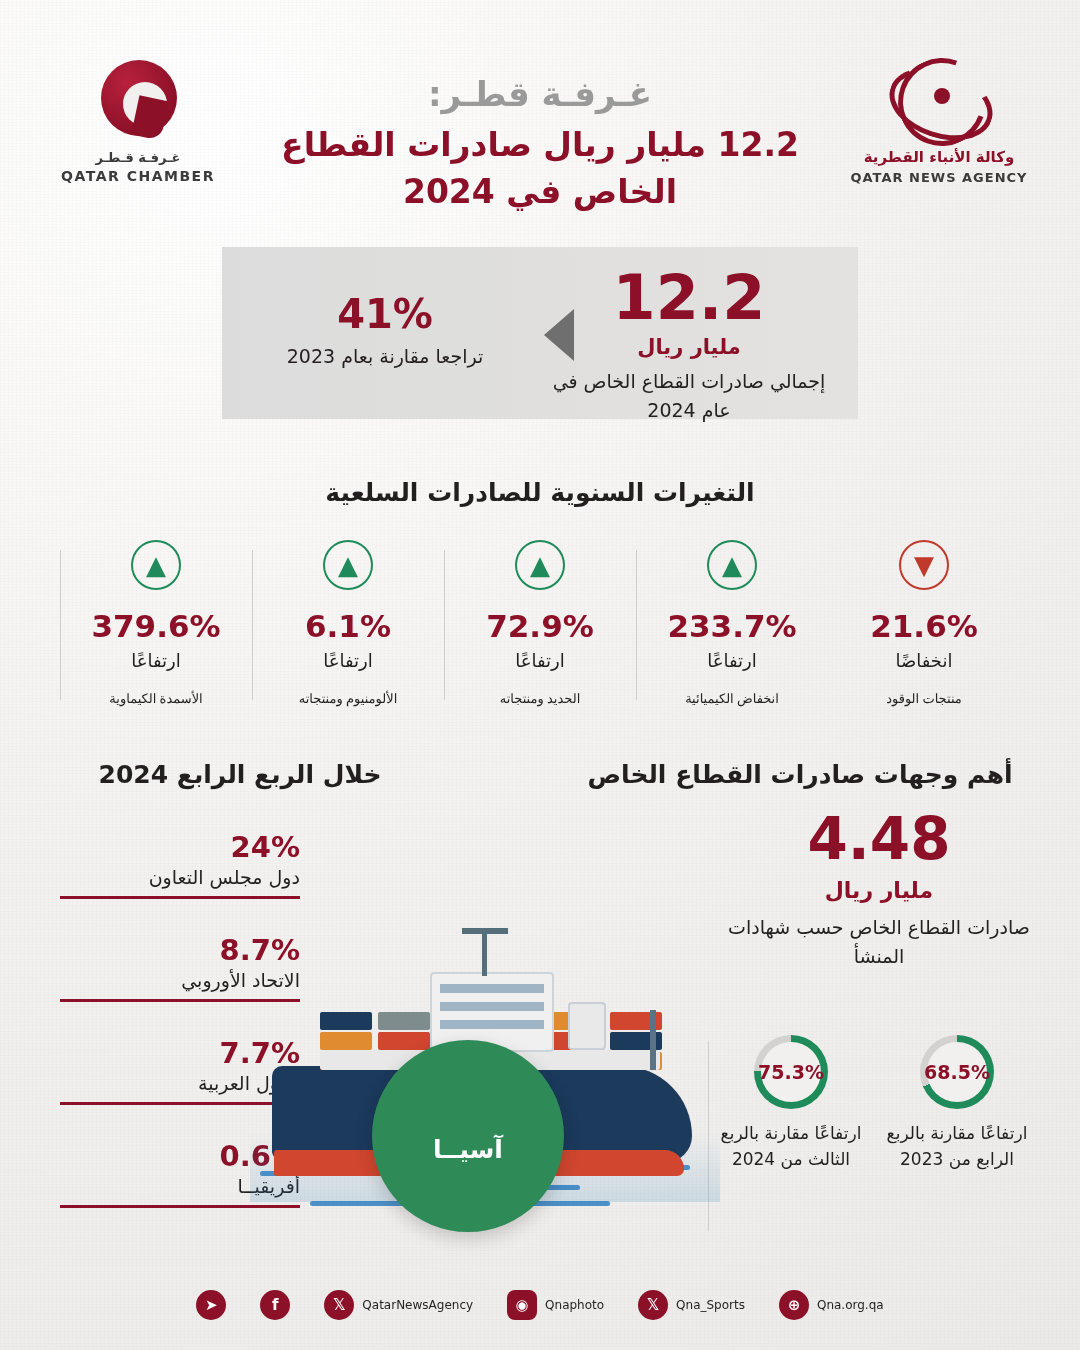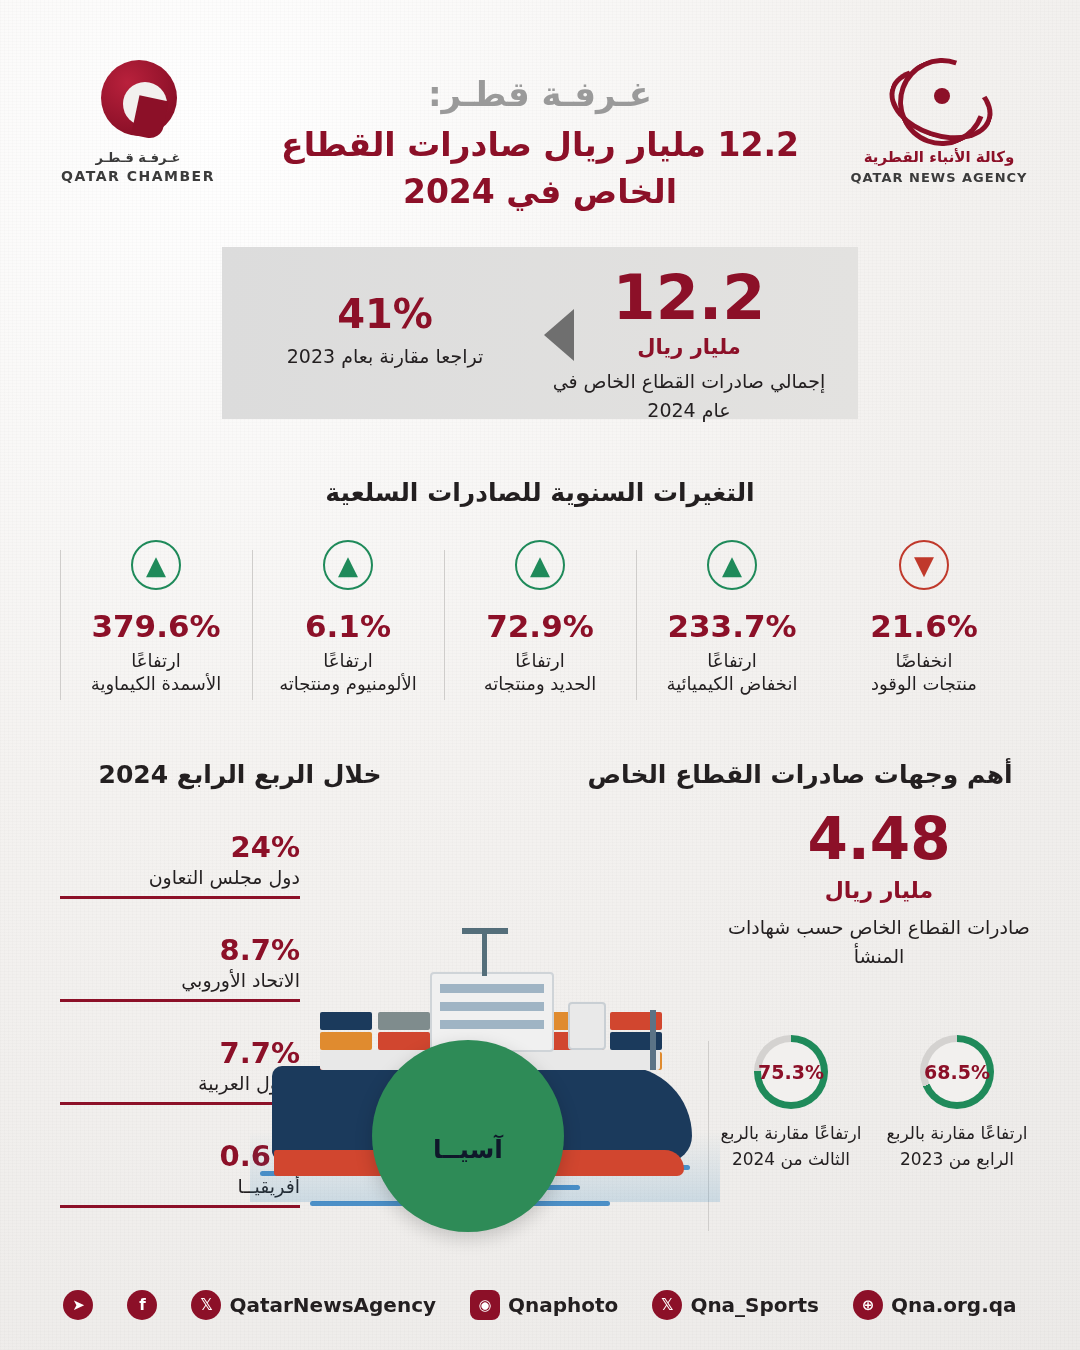--- a/index.html
+++ b/index.html
@@ -102,21 +102,21 @@
   }
   .arrow-circle{
     width:46px;height:46px;border-radius:50%;margin:0 auto;
     border:2px solid #1f8a5a;display:flex;align-items:center;justify-content:center;
   }
   .arrow-circle.down{border-color:#c0392b;}
   .arrow-circle span{font-size:26px;line-height:1;color:#1f8a5a;font-weight:bold;}
   .arrow-circle.down span{color:#c0392b;}
   .commod-pct{font-size:31px;color:#8c1028;font-weight:bold;margin-top:18px;}
   .commod-dir{font-size:18px;color:#231f20;margin-top:6px;}
-  .commod-name{font-size:18px;color:#231f20;margin-top:2px;}
+  .commod-name{font-size:13px;color:#231f20;margin-top:20px;font-family:Liberation Serif, serif;}
 
   
   #sec2{top:760px;left:-300px;width:1080px;text-align:center;font-size:25px;}
   #sec3{top:760px;left:260px;width:1080px;text-align:center;font-size:25px;}
 
   .q4{position:absolute;right:36px;top:810px;width:330px;text-align:center;}
   .q4-num{font-size:58px;color:#8c1028;font-weight:bold;line-height:1;}
   .q4-unit{font-size:22px;color:#8c1028;font-weight:bold;margin-top:10px;}
   .q4-desc{font-size:19px;color:#231f20;margin-top:10px;line-height:1.55;}
 
@@ -172,34 +172,34 @@
   .funnel{position:absolute;left:318px;bottom:170px;width:34px;height:44px;background:#e9e9e9;border-radius:4px;border:2px solid #c9cfd4;}
   .cont{position:absolute;border-radius:2px;}
   .crane{position:absolute;left:400px;bottom:150px;width:6px;height:60px;background:#5b7386;}
 
   .asia-badge{
     position:absolute;left:372px;top:1040px;width:192px;height:192px;border-radius:50%;
     background:#2e8b57;display:flex;flex-direction:column;align-items:center;justify-content:center;
     box-shadow:0 6px 18px rgba(0,0,0,.18);
   }
   .asia-pct{font-size:55px;color:#ffffff;font-weight:bold;line-height:1;}
-  .asia-name{font-size:25px;color:#0f172a;font-weight:bold;margin-top:26px;letter-spacing:4px;}
+  .asia-name{font-size:25px;color:#ffffff;font-weight:bold;margin-top:26px;letter-spacing:4px;}
 
   
   .footer{
     position:absolute;left:0;bottom:22px;width:1080px;height:46px;
     display:flex;flex-direction:row-reverse;align-items:center;justify-content:center;gap:10px;
   }
   .fgroup{display:flex;flex-direction:row-reverse;align-items:center;gap:8px;margin:0 12px;}
   .fic{
     width:30px;height:30px;border-radius:50%;background:#8c1028;color:#fff;
     display:flex;align-items:center;justify-content:center;font-size:15px;font-weight:bold;
   }
   .fic.sq{border-radius:8px;}
-  .ftxt{font-size:20px;color:#231f20;font-weight:bold;direction:ltr;}
+  .ftxt{font-size:12px;color:#231f20;font-weight:normal;direction:ltr;}
 </style>
 </head>
 <body>
 
 <div class="page">
 
   <div class="header">
 
     <div class="qc-logo">
       <div class="qc-mark">

